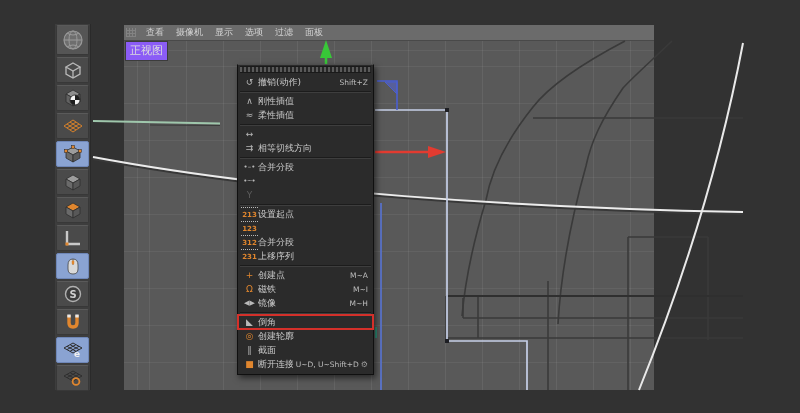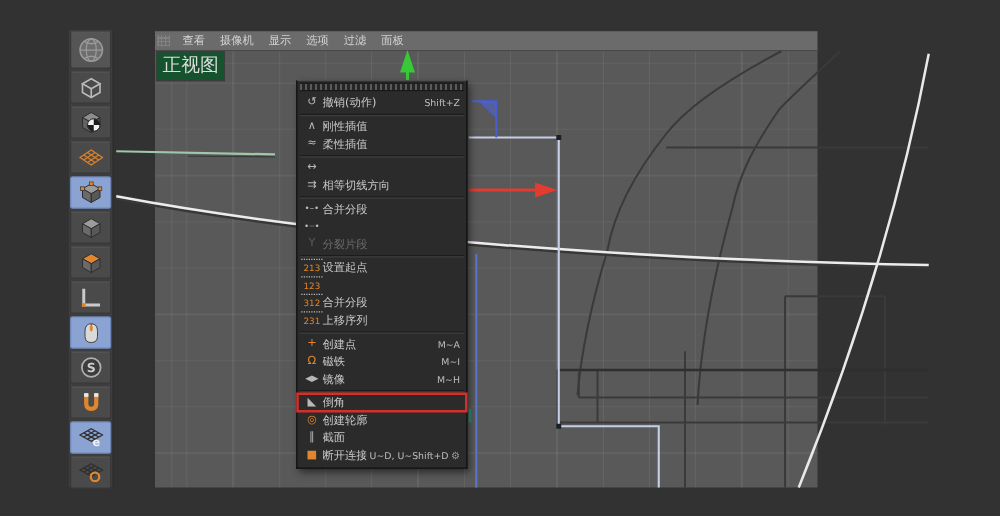--- a/index.html
+++ b/index.html
@@ -44,22 +44,22 @@
   .vp-menu-item{padding:1px 6px;cursor:default;}
   .vp-grid{
     position:absolute;left:0;top:16px;right:0;bottom:0;
     background-image:
       repeating-linear-gradient(90deg,rgba(255,255,255,0.065) 0 1px,transparent 1px 37px),
       repeating-linear-gradient(0deg,rgba(255,255,255,0.055) 0 1px,transparent 1px 37px);
     background-position:25px 10px;
   }
   .view-label{
     position:absolute;left:1px;top:16px;
-    background:#14532d;border:1px solid #3c3c3c;
-    font-size:15px;color:#dcdcdc;padding:1px 4px 2px 4px;
+    background:#8b5cf6;border:1px solid #3c3c3c;
+    font-size:11px;color:#dcdcdc;padding:1px 4px 2px 4px;
   }
   
   svg.wires{position:absolute;left:0;top:0;z-index:5;pointer-events:none;}
   
   .ctx-menu{
     position:absolute;left:237px;top:64px;width:137px;z-index:10;
     background:#2b2b2b;border:1px solid #101010;border-top-color:#4e4e4e;
     box-shadow:2px 3px 6px rgba(0,0,0,0.55);
     box-sizing:border-box;padding-bottom:3px;
   }
@@ -70,21 +70,21 @@
   }
   .mi{
     height:14px;display:flex;align-items:center;
     font-size:9px;color:#c9c9c9;padding:0 5px 0 3px;position:relative;
   }
   .mi .mic{
     width:17px;flex:0 0 17px;text-align:center;font-size:9px;line-height:14px;
     color:#b9b9b9;
   }
   .mi .mic.org{color:#e0862e;}
-  .mi .mic.num{font-size:7px;letter-spacing:0;color:#e0862e;font-weight:normal;border-top:1px dotted #b9b9b9;}
+  .mi .mic.num{font-size:7px;letter-spacing:0;color:#e0862e;font-weight:bold;border-top:1px dotted #b9b9b9;}
   .mi .mic.tiny{font-size:7px;}
   .mi .mic.dashedbox{
     position:relative;
   }
   .mi .mic.dashedbox::before{
     content:"";position:absolute;left:3px;top:2px;width:9px;height:9px;
     border:1px dashed #bdbdbd;
   }
   .mi .mic.dashedbox::after{
     content:"";position:absolute;left:7px;top:6px;width:3px;height:3px;
@@ -305,21 +305,20 @@
 
   <div class="mi">
     <span class="mic tiny">•–•</span>
     <span class="mil">合并分段</span>
   </div>
   <div class="mi">
     <span class="mic tiny">•┄•</span>
   </div>
   <div class="mi disabled">
     <span class="mic">Y</span>
-    <span class="mil">分裂片段</span>
   </div>
 
   <div class="msep"></div>
 
   <div class="mi">
     <span class="mic num">213</span>
     <span class="mil">设置起点</span>
   </div>
   <div class="mi">
     <span class="mic num">123</span>

